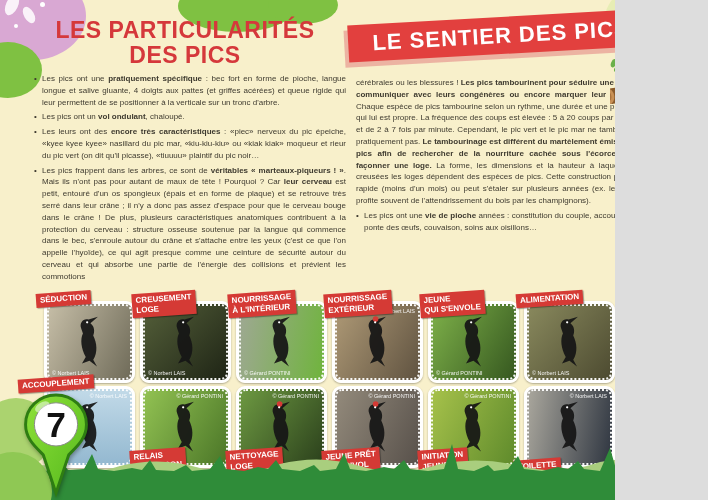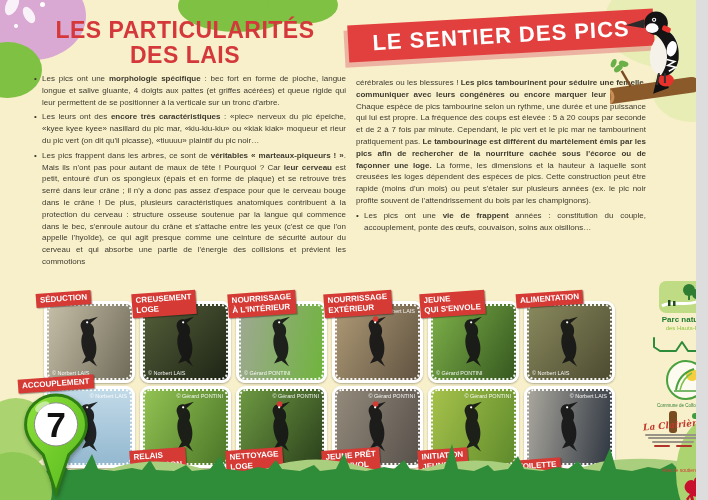--- a/index.html
+++ b/index.html
@@ -1,16 +1,16 @@
 <!DOCTYPE html>
 <html style="--background_cream: #F8F0CB; --title_red: #D5383B; --banner_red: #E2403E; --label_red: #D53A35; --blob_pink: #D9A8D3; --blob_green: #7FC142; --blob_pale: #E7EDB4; --blob_light_green: #ABD36F; --pin_green: #6FCE2E; --landscape_green: #2F8C39; --hills_green: #A9CE7E;"><head>
 <meta charset="utf-8">
 <style>
   html,body{margin:0;padding:0;background:#ddd;font-family:"Liberation Sans",sans-serif;}
-  .panel{position:relative;width:696px;height:500px;overflow:hidden;
+  .panel{position:relative;width:615px;height:500px;overflow:hidden;
     background:var(--background_cream,#F8F0CB);}
 
   
   .blob{position:absolute;border-radius:50%;}
   .pink{left:-22px;top:-28px;width:108px;height:88px;background:var(--blob_pink,#D9A8D3);}
   .petal{position:absolute;background:#fff;border-radius:50%;opacity:.85;}
   .p1{left:28px;top:22px;width:12px;height:22px;transform:rotate(25deg);}
   .p2{left:46px;top:34px;width:10px;height:18px;transform:rotate(-30deg);}
   .d1{position:absolute;left:62px;top:30px;width:5px;height:5px;background:#fff;border-radius:50%;}
   .d2{position:absolute;left:36px;top:52px;width:4px;height:4px;background:#fff;border-radius:50%;}
@@ -103,21 +103,21 @@
   <div class="blob g2"></div>
   <div class="blob g3"></div>
   <div class="blob gr1"></div>
   <div class="blob gr2"></div>
   <div class="blob gb1"></div>
   <div class="blob gb2"></div>
   <div class="blob gb3"></div>
 
   <h1 class="title">
     <span>LES PARTICULARITÉS</span>
-    <span>DES LAIS</span>
+    <span>DES PICS</span>
   </h1>
 
   <div class="banner">
     <span>LE SENTIER DES PICS</span>
   </div>
 
   <svg class="woodpecker" viewBox="0 0 100 115">
     <g transform="rotate(-8 40 90)">
       <rect x="-6" y="82" width="98" height="16" rx="8" fill="#8A5A2B"></rect>
       <ellipse cx="-2" cy="90" rx="6" ry="8" fill="#C89055"></ellipse>
@@ -136,28 +136,29 @@
     <circle cx="47" cy="21" r="12" fill="#141414"></circle>
     <ellipse cx="43" cy="26" rx="6.5" ry="5" fill="#fff"></ellipse>
     <rect x="53" y="24" width="9" height="5.5" rx="2" fill="#E8312A" transform="rotate(25 57 27)"></rect>
     <polygon points="35,17 16,23 35,26" fill="#2B2B2B"></polygon>
     <circle cx="45" cy="17.5" r="2.2" fill="#fff"></circle>
     <circle cx="45" cy="17.5" r="1" fill="#000"></circle>
     <path d="M50 72 L48 84 M56 72 L56 82" stroke="#333" stroke-width="2" fill="none"></path>
   </svg>
 
   <div class="textcol left">
-      <div class="bullet"><span>Les pics ont une </span><b>morphologie spécifique</b><span> : bec fort en forme de pioche, langue longue et salive gluante, 4 doigts aux pattes (et griffes acérées) et queue rigide qui leur permettent de se positionner à la verticale sur un tronc d'arbre.</span></div>
+      <div class="bullet"><span>Les pics ont une </span><b>pratiquement spécifique</b><span> : bec fort en forme de pioche, langue longue et salive gluante, 4 doigts aux pattes (et griffes acérées) et queue rigide qui leur permettent de se positionner à la verticale sur un tronc d'arbre.</span></div>
+      <div class="bullet"><span>Les pics ont un </span><b>vol ondulant</b><span>, chaloupé.</span></div>
       <div class="bullet"><span>Les leurs ont des </span><b>encore très caractéristiques</b><span> : «piec» nerveux du pic épeiche, «kyee kyee kyee» nasillard du pic mar, «kiu-kiu-kiu» ou «kiak kiak» moqueur et rieur du pic vert (on dit qu'il picasse), «tiuuuu» plaintif du pic noir…</span></div>
       <div class="bullet"><span>Les pics frappent dans les arbres, ce sont de </span><b>véritables « marteaux-piqueurs ! »</b><span>. Mais ils n'ont pas pour autant de maux de tête ! Pourquoi ? Car </span><b>leur cerveau</b><span> est petit, entouré d'un os spongieux (épais et en forme de plaque) et se retrouve très serré dans leur crâne ; il n'y a donc pas assez d'espace pour que le cerveau bouge dans le crâne ! De plus, plusieurs caractéristiques anatomiques contribuent à la protection du cerveau : structure osseuse soutenue par la langue qui commence dans le bec, s'enroule autour du crâne et s'attache entre les yeux (c'est ce que l'on appelle l'hyoïde), ce qui agit presque comme une ceinture de sécurité autour du cerveau et qui absorbe une partie de l'énergie des collisions et prévient les commotions</span></div>
     </div>
   <div class="textcol right">
     <p class="cont"><span>cérébrales ou les blessures ! </span><b>Les pics tambourinent pour séduire une femelle, communiquer avec leurs congénères ou encore marquer leur territoire.</b><span> Chaque espèce de pics tambourine selon un rythme, une durée et une puissance qui lui est propre. La fréquence des coups est élevée : 5 à 20 coups par seconde et de 2 à 7 fois par minute. Cependant, le pic vert et le pic mar ne tambourinent pratiquement pas. </span><b>Le tambourinage est différent du martèlement émis par les pics afin de rechercher de la nourriture cachée sous l'écorce ou de façonner une loge.</b><span> La forme, les dimensions et la hauteur à laquelle sont creusées les loges dépendent des espèces de pics. Cette construction peut être rapide (moins d'un mois) ou peut s'étaler sur plusieurs années (ex. le pic noir profite souvent de l'attendrissement du bois par les champignons).</span></p>
     <div>
-        <div class="bullet"><span>Les pics ont une </span><b>vie de frappent</b><span> années : constitution du couple, accouplement, ponte des œufs, couvaison, soins aux oisillons…</span></div>
+        <div class="bullet"><span>Les pics ont une </span><b>vie de pioche</b><span> années : constitution du couple, accouplement, ponte des œufs, couvaison, soins aux oisillons…</span></div>
       </div>
   </div>
 
   <div class="grow r1">
       <figure class="tile">
       <div class="photo" style="background: linear-gradient(115deg, rgb(199, 191, 168), rgb(110, 106, 88));">
         <svg class="bird" viewBox="0 0 40 60">
           <path class="bd" d="M12 16 C10 10 15 5 20 7 L30 4 L22 11 C26 14 27 19 25 24 C29 32 30 42 25 50 L29 57 L21 51 L13 54 L17 47 C12 38 11 28 14 22 Z"></path>
           <circle class="cap" cx="19" cy="6.5" r="3"></circle>
           <circle cx="18.5" cy="10" r="1.2" fill="#fff"></circle>

